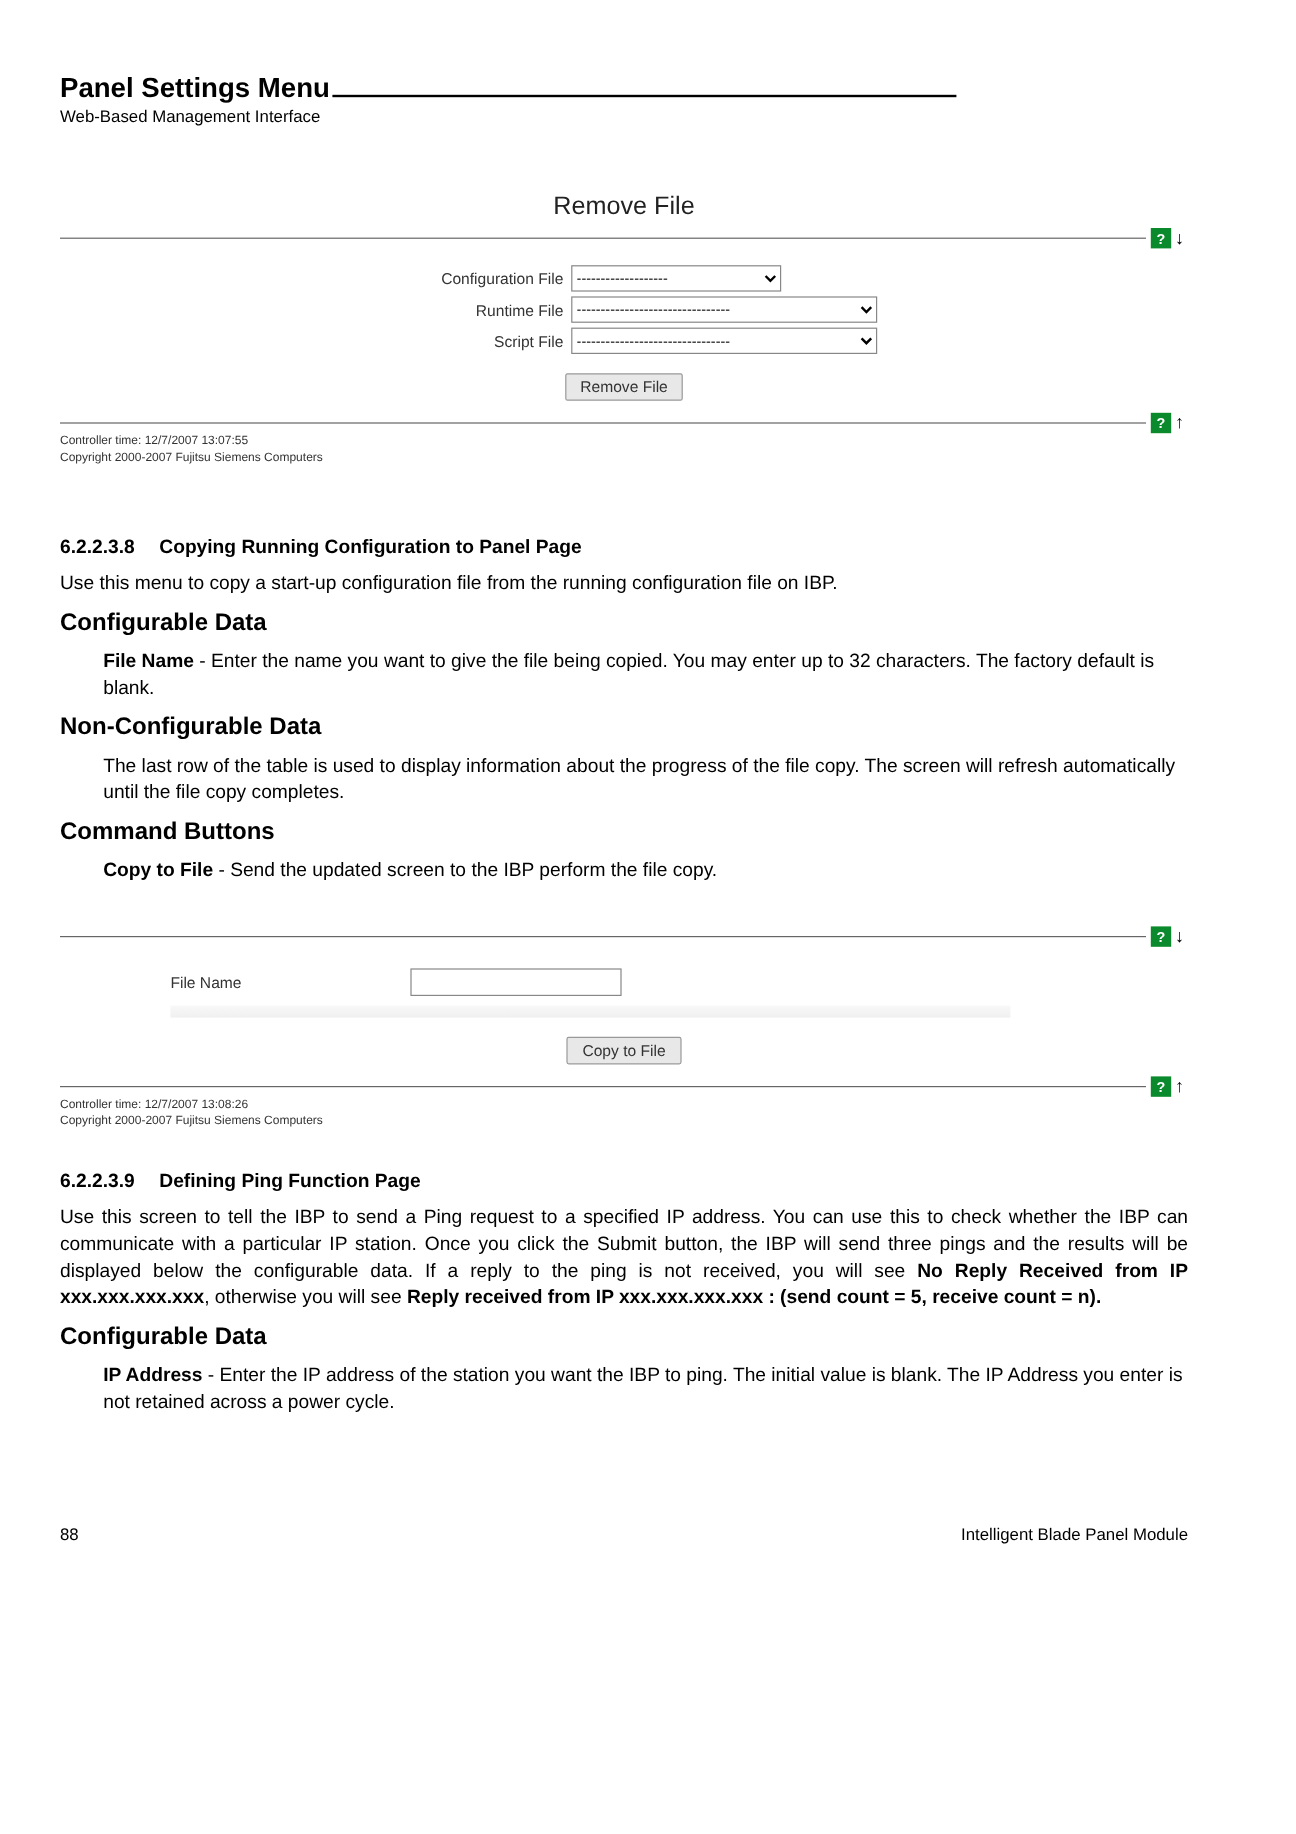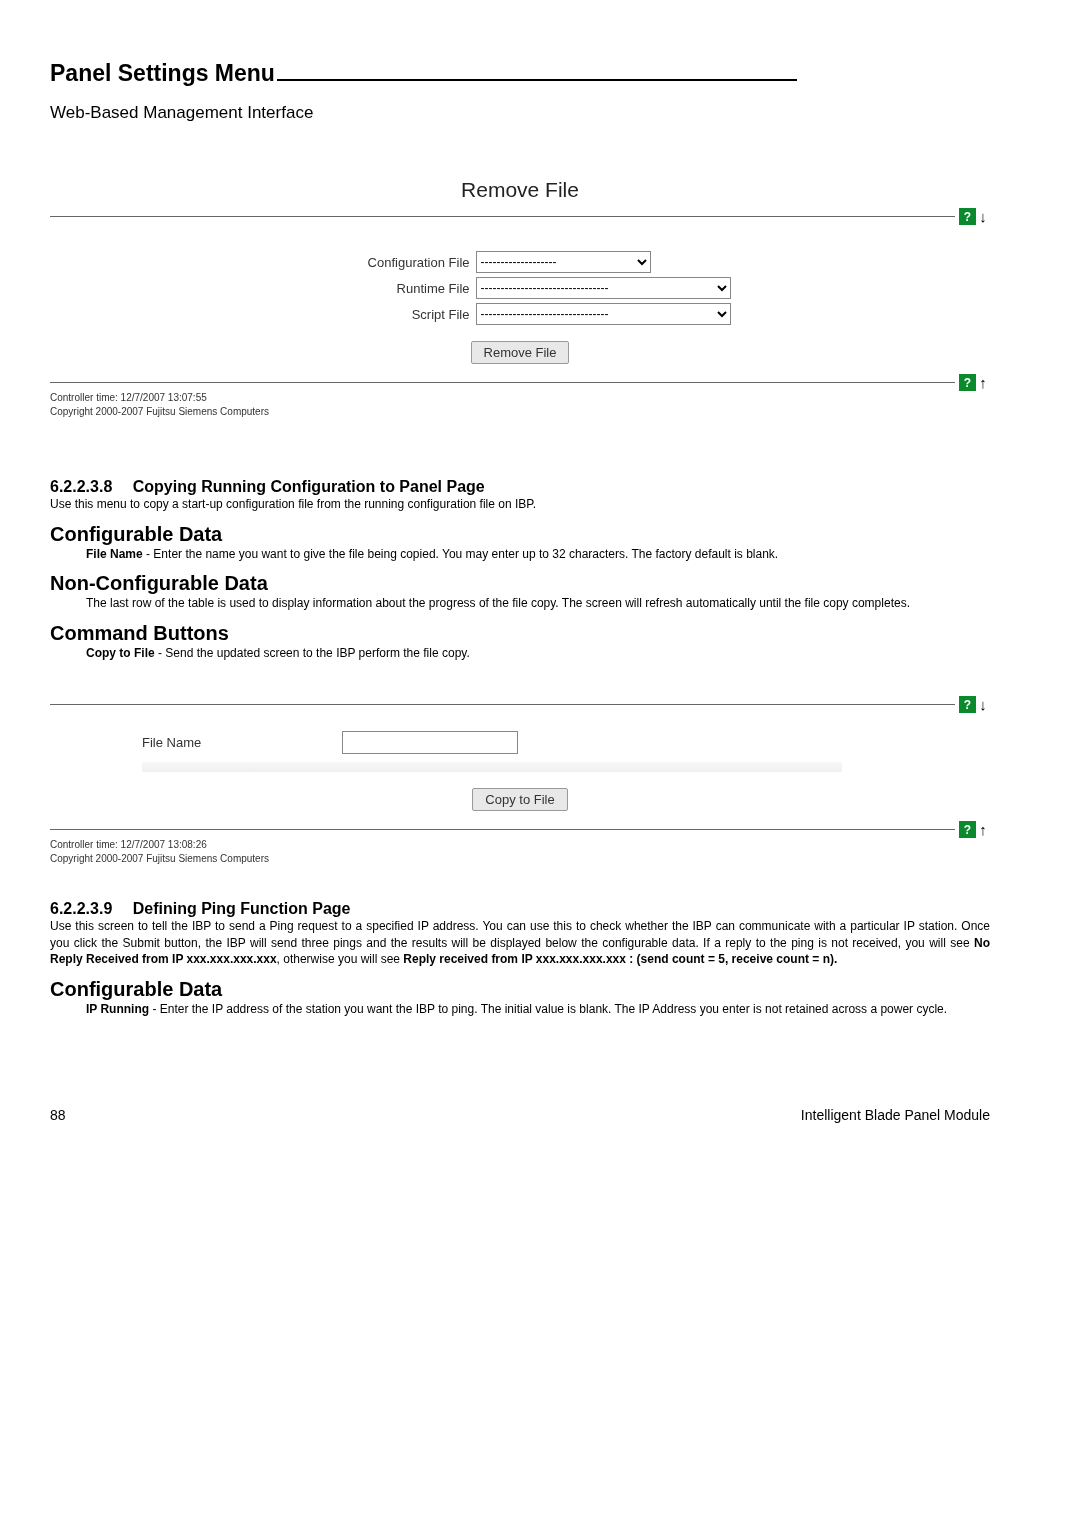--- a/index.html
+++ b/index.html
@@ -19,22 +19,22 @@
     font-weight: bold;
     display: inline;
   }
   .header-rule {
     display: inline-block;
     border-bottom: 2px solid #000;
     height: 0;
     vertical-align: middle;
   }
   .header-sub {
-    font-size: 17px;
-    margin-top: 16px;
+    font-size: 14px;
+    margin-top: 2px;
   }
   .panel-block {
     margin-top: 55px;
   }
   .panel-title {
     text-align: center;
     font-size: 21px;
     font-family: Verdana, Arial, sans-serif;
     color: #222;
   }
@@ -64,21 +64,21 @@
     width: 14px;
     height: 17px;
     color: #000;
     font-size: 15px;
     font-weight: bold;
     display: inline-flex;
     align-items: center;
     justify-content: center;
   }
   .form-area {
-    margin: 26px 0 8px 0;
+    margin: 14px 0 8px 0;
   }
   .form-row {
     display: flex;
     align-items: center;
     justify-content: center;
     margin: 4px 0;
     font-family: Verdana, Arial, sans-serif;
     font-size: 13px;
     color: #333;
   }
@@ -130,22 +130,23 @@
   }
   .section-hdr {
     font-weight: bold;
     font-size: 16px;
     margin-top: 60px;
   }
   .section-hdr .num {
     margin-right: 16px;
   }
   .body-text {
-    font-size: 12px;
+    font-size: 16px;
     line-height: 1.38;
+    margin-top: 10px;
   }
   .bold {
     font-weight: bold;
   }
   .indent {
     margin-left: 36px;
   }
   .cfg-head {
     font-weight: bold;
     font-size: 20px;
@@ -285,21 +286,21 @@
   <div class="section-hdr" style="margin-top:35px;">
     <span class="num">6.2.2.3.9</span>
     <span>Defining Ping Function Page</span>
   </div>
   <div class="body-text justify">
     <span>Use this screen to tell the IBP to send a Ping request to a specified IP address. You can use this to check whether the IBP can communicate with a particular IP station. Once you click the Submit button, the IBP will send three pings and the results will be displayed below the configurable data. If a reply to the ping is not received, you will see </span><span class="bold">No Reply Received from IP xxx.xxx.xxx.xxx</span><span>, otherwise you will see </span><span class="bold">Reply received from IP xxx.xxx.xxx.xxx : (send count = 5, receive count = n).</span>
   </div>
 
   <div class="cfg-head">Configurable Data</div>
   <div class="body-text indent">
-    <span class="bold">IP Running</span><span> - Enter the IP address of the station you want the IBP to ping. The initial value is blank. The IP Address you enter is not retained across a power cycle.</span>
+    <span class="bold">IP Address</span><span> - Enter the IP address of the station you want the IBP to ping. The initial value is blank. The IP Address you enter is not retained across a power cycle.</span>
   </div>
 
   <div class="footer">
     <div class="footer-left">88</div>
     <div class="footer-right">Intelligent Blade Panel Module</div>
   </div>
 
 </div>
 
 </body></html>

